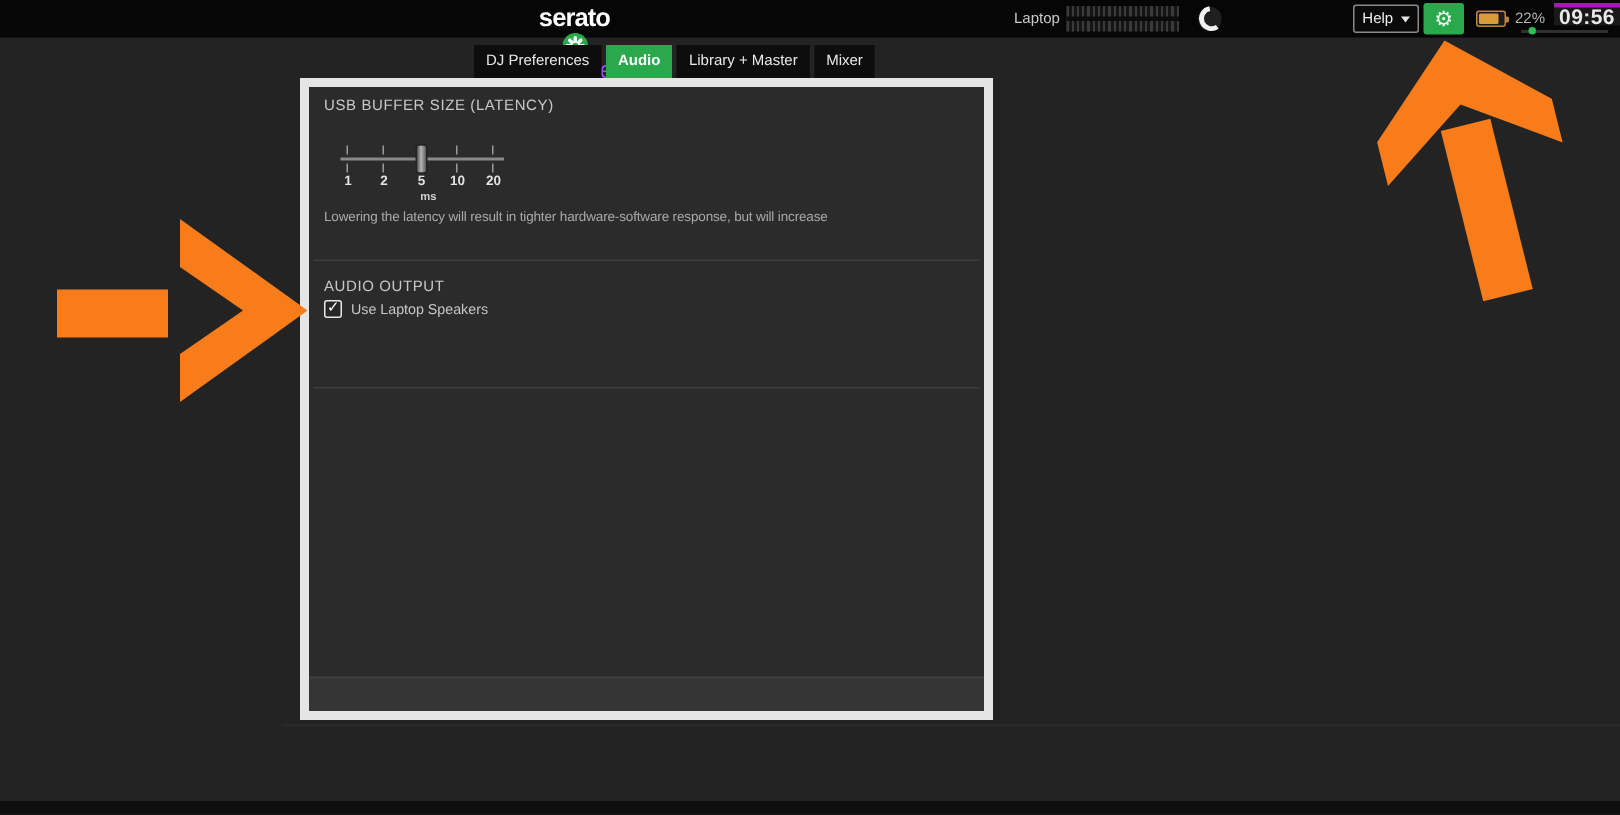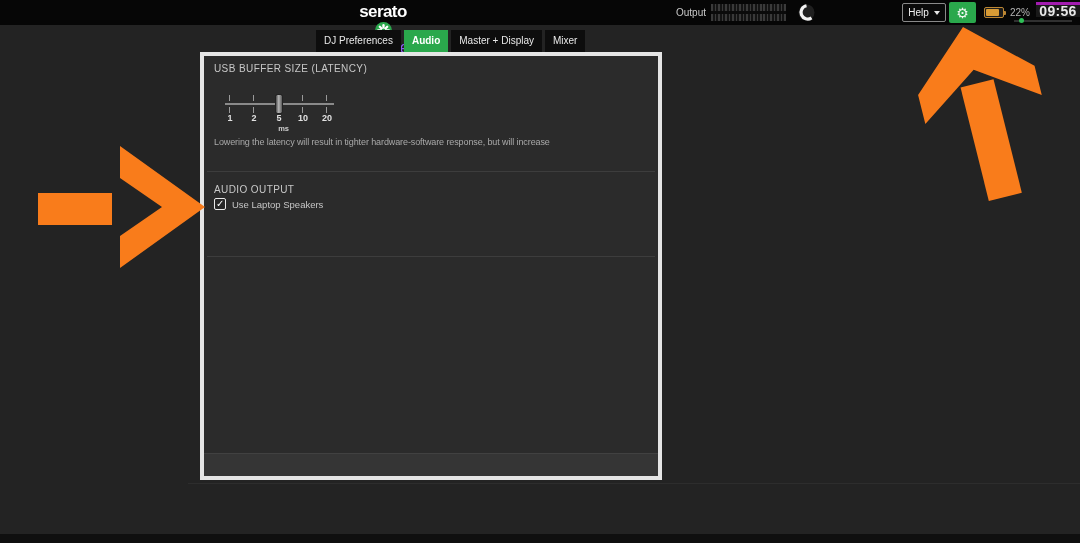--- a/index.html
+++ b/index.html
@@ -44,21 +44,21 @@
   #clock-track { left:1014px; top:20px; width:58px; height:2px; background:#303030; }
   #clock-dot { left:1019px; top:18px; width:5px; height:5px; border-radius:50%; background:#2fbf57; }
 
   
   #tabs { left:316px; top:30px; height:22px; display:flex; gap:3px; }
   .tab { height:22px; line-height:22px; text-align:center; background:#0d0d0d; color:#e8e8e8;
     font-size:10px; white-space:nowrap; padding:0 8px; }
   .tab.active { background:#2aa84c; color:#fff; font-weight:bold; }
 
   
-  #panel { left:200px; top:52px; width:462px; height:428px; background:#2b2b2b; border:4px solid #e5e5e5; }
+  #panel { left:200px; top:52px; width:462px; height:428px; background:#2b2b2b; border:6px solid #e5e5e5; }
   .sec-title { position:absolute; left:10px; color:#c8c8c8; font-size:10px; letter-spacing:0.4px; }
   #usb-title { top:7px; }
   #audio-title { top:128px; }
   .divider { position:absolute; left:3px; right:3px; height:1px; background:#3d3d3d; }
   #divider-1 { top:115px; }
   #divider-2 { top:200px; }
   .desc { position:absolute; left:10px; color:#a9a9a9; font-size:9px; letter-spacing:-0.1px; line-height:11.5px; }
   #usb-desc { top:81px; }
   #audio-desc { top:162px; }
 
@@ -104,21 +104,21 @@
           <line x1="3.2" y1="8.5" x2="13.8" y2="8.5"></line>
           <line x1="4.8" y1="4.8" x2="12.2" y2="12.2"></line>
           <line x1="12.2" y1="4.8" x2="4.8" y2="12.2"></line>
         </g>
         <circle cx="8.5" cy="8.5" r="2" fill="#2aa84c"></circle>
       </svg>
     </span>
     <span class="brand-product">DJ Lite</span>
   </div>
 
-  <span class="abs" id="master-label">Output</span>
+  <span class="abs" id="master-label">Laptop</span>
   <div class="abs" id="master-meter"></div>
   <div class="abs" id="master-knob">
     <svg width="19" height="19" viewBox="0 0 19 19">
       <circle cx="9.5" cy="9.5" r="8" fill="#1f1f1f"></circle>
       <path d="M 9.5 2.8 A 6.7 6.7 0 1 0 14.5 14.9" fill="none" stroke="#f2f2f2" stroke-width="3.2"></path>
     </svg>
   </div>
 
   <div class="abs" id="help-button">
     <span>Help</span>
@@ -138,21 +138,21 @@
   <div class="abs" id="clock-box">
     <span>09:56</span>
   </div>
   <div class="abs" id="clock-track"></div>
   <div class="abs" id="clock-dot"></div>
 </div>
 
 <div class="abs" id="tabs">
   <div class="tab">DJ Preferences</div>
   <div class="tab active">Audio</div>
-  <div class="tab">Master + Display</div>
+  <div class="tab">Library + Master</div>
   <div class="tab">Mixer</div>
 </div>
 
 <div class="abs" id="panel">
 
   <div class="sec-title" id="usb-title">USB BUFFER SIZE (LATENCY)</div>
 
   <div id="slider">
     <div class="slider-track"></div>
     <div class="tick up" style="left:25px"></div>

